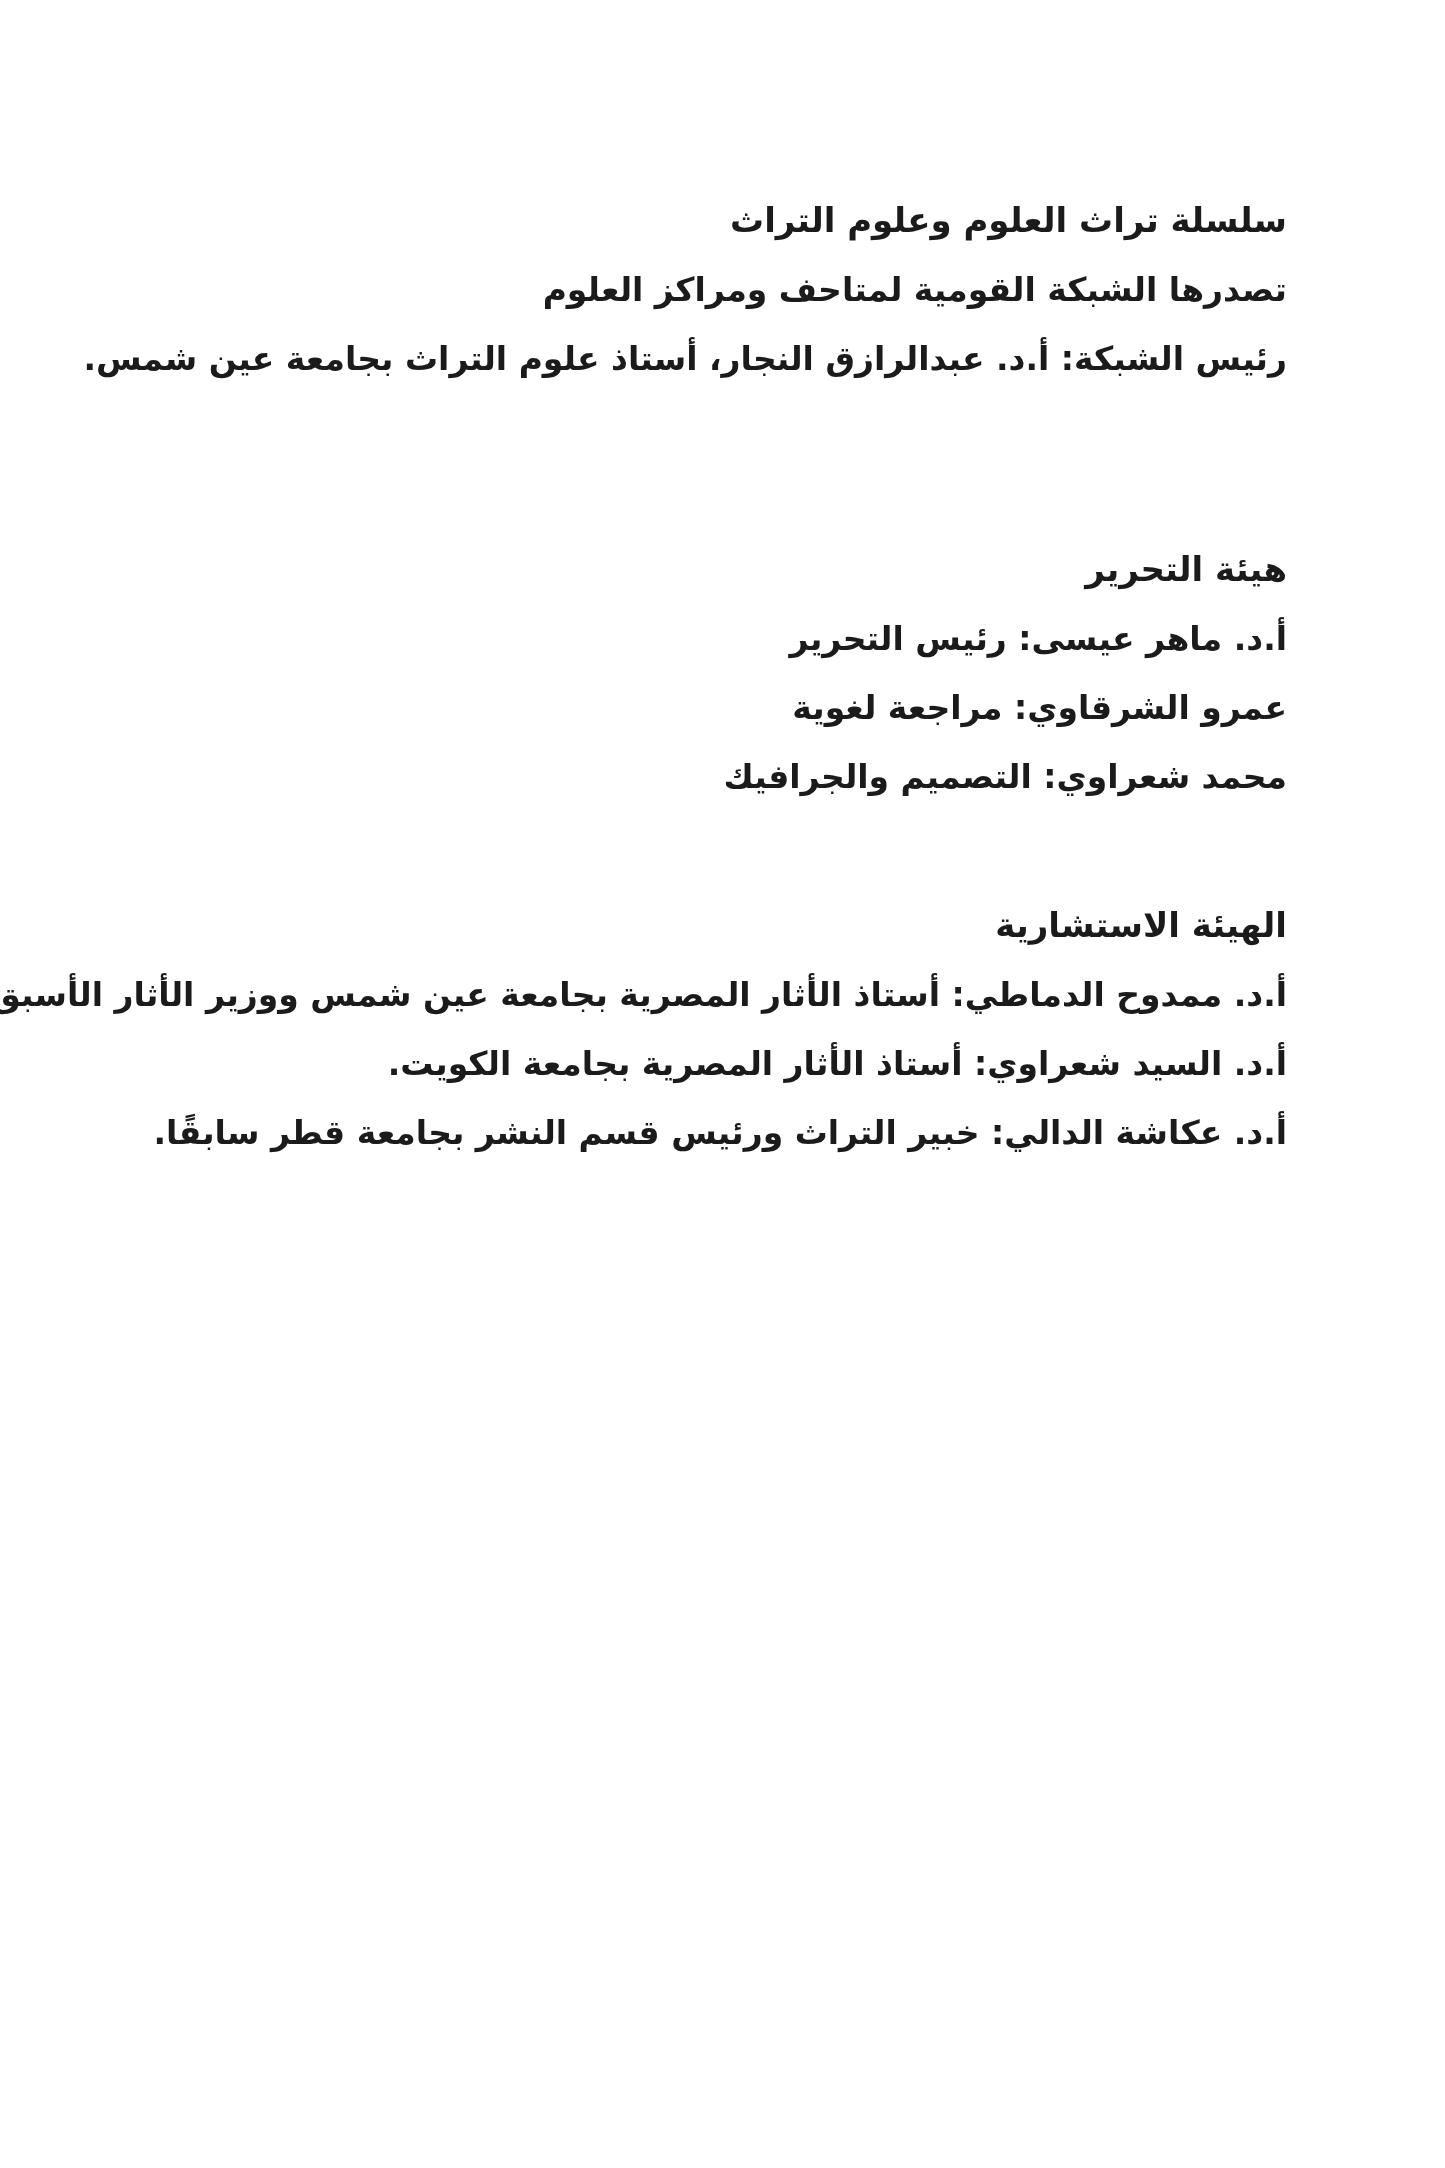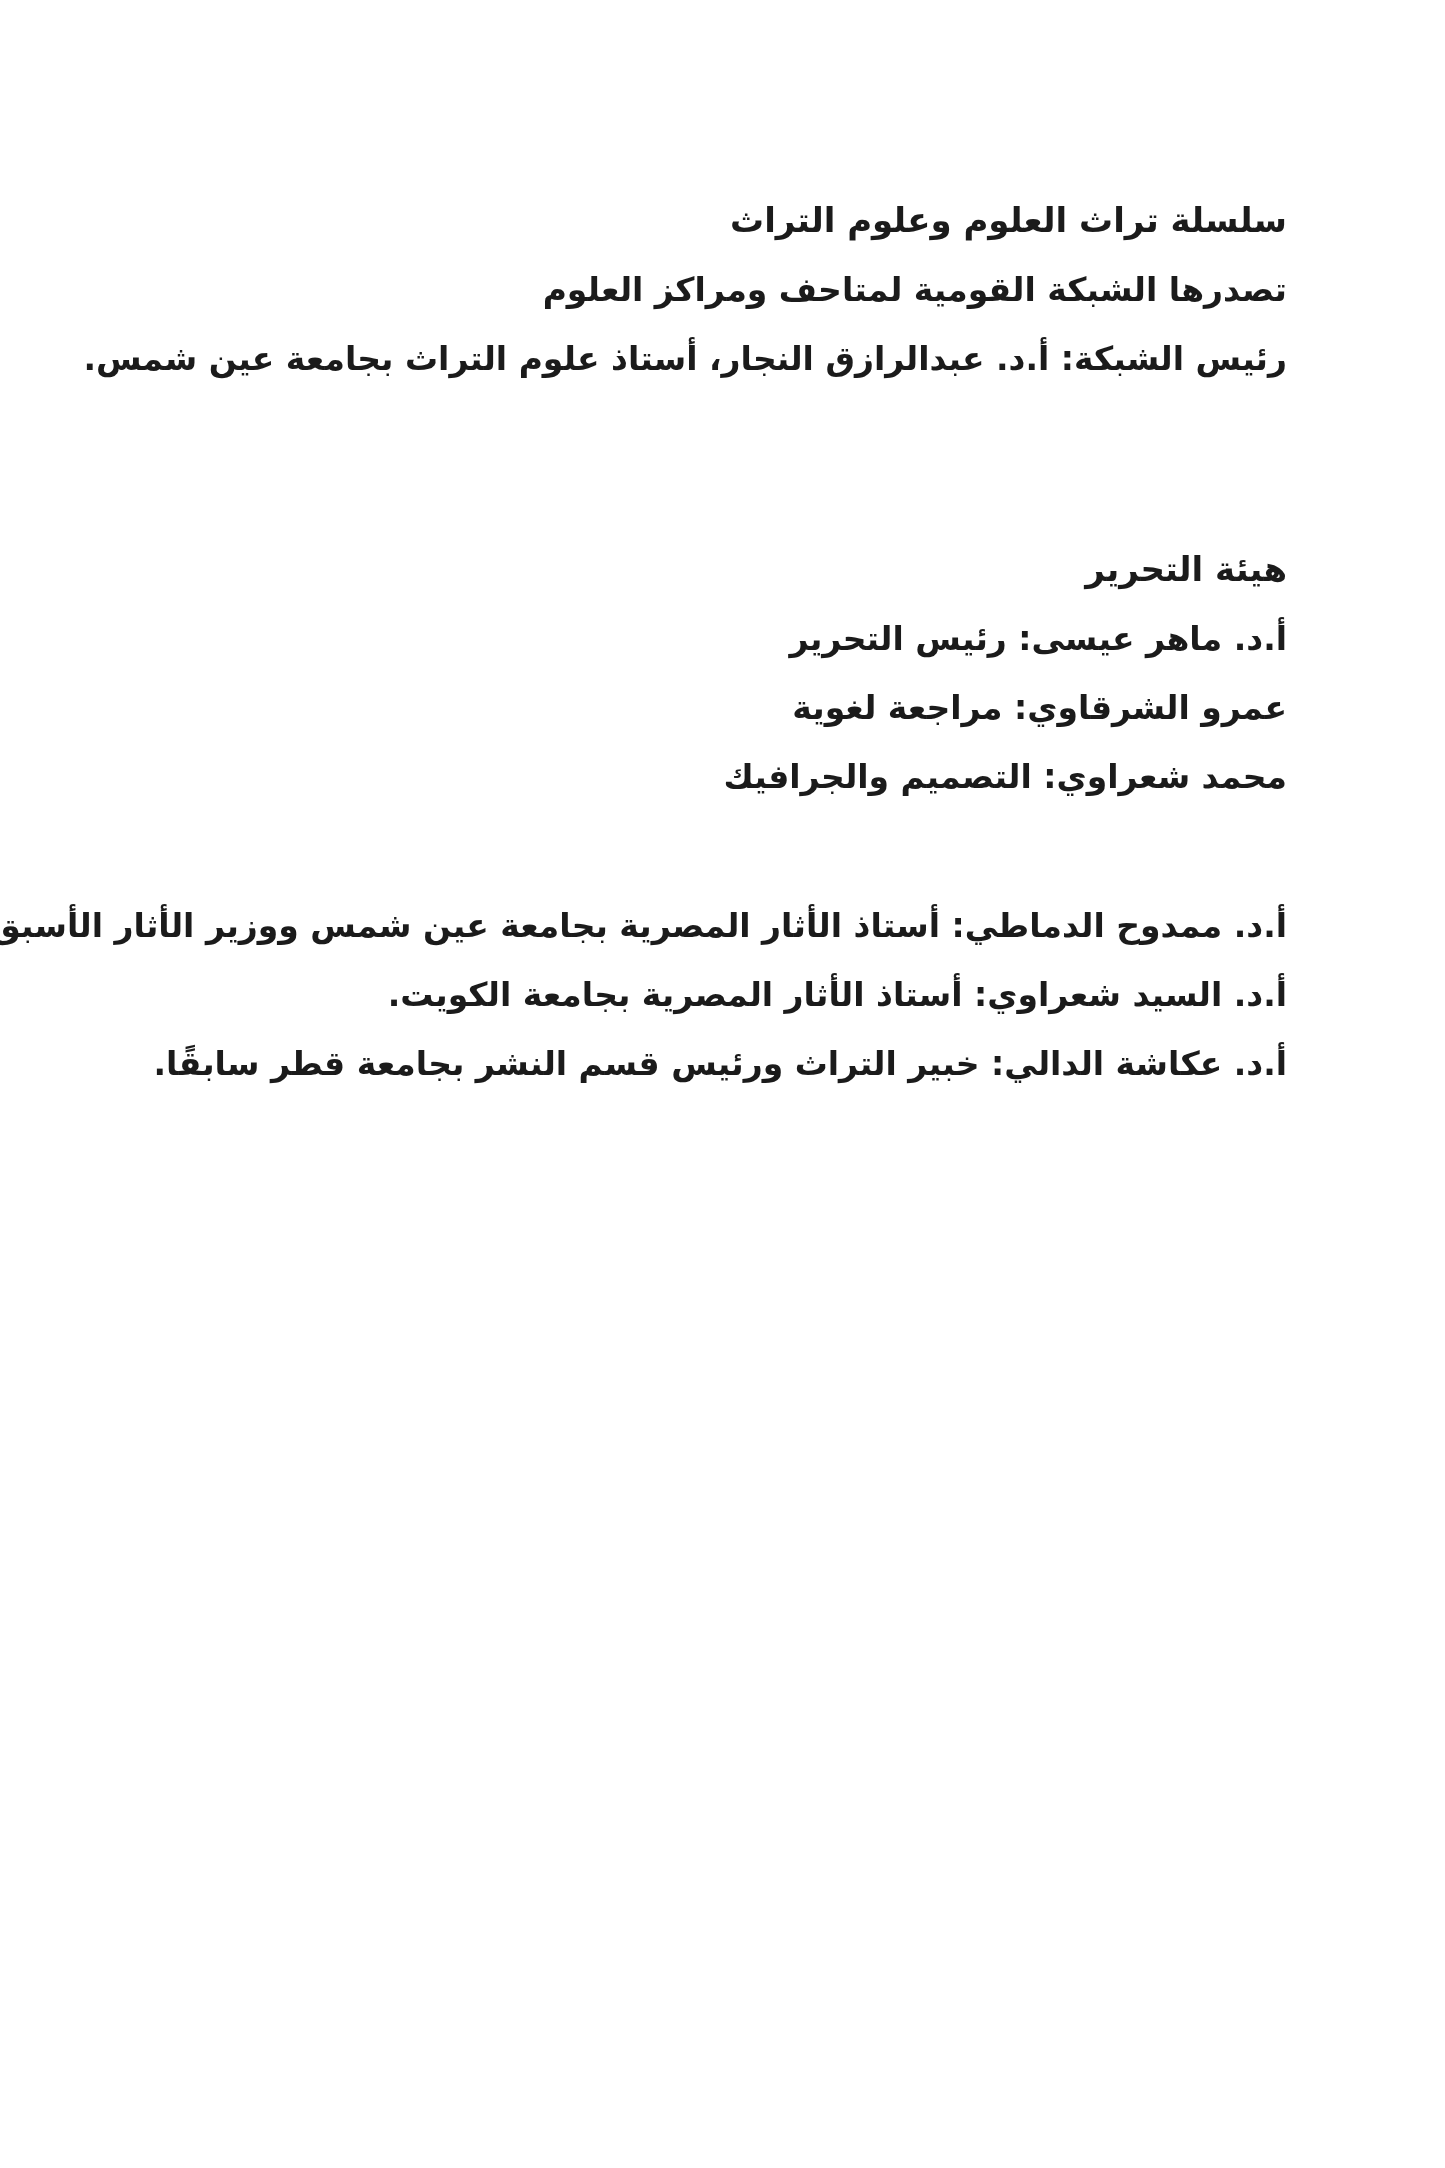--- a/index.html
+++ b/index.html
@@ -57,18 +57,19 @@
   </header>
 
   <section class="editorial-block">
     <h2 class="line heading">هيئة التحرير</h2>
     <p class="line">أ.د. ماهر عيسى: رئيس التحرير</p>
     <p class="line">عمرو الشرقاوي: مراجعة لغوية</p>
     <p class="line">محمد شعراوي: التصميم والجرافيك</p>
   </section>
 
   <section class="advisory-block">
+    <h2 class="line heading">الهيئة الاستشارية</h2>
     <p class="line">أ.د. ممدوح الدماطي: أستاذ الأثار المصرية بجامعة عين شمس ووزير الأثار الأسبق .</p>
     <p class="line">أ.د. السيد شعراوي: أستاذ الأثار المصرية بجامعة الكويت.</p>
     <p class="line">أ.د. عكاشة الدالي: خبير التراث ورئيس قسم النشر بجامعة قطر سابقًا.</p>
   </section>
 
 </div>
 
 </body></html>

